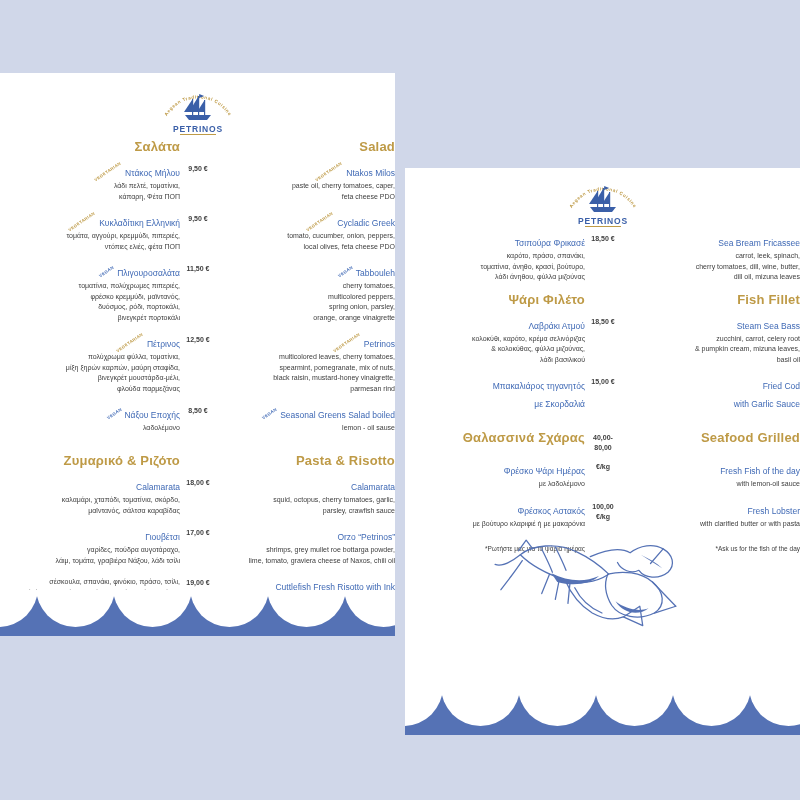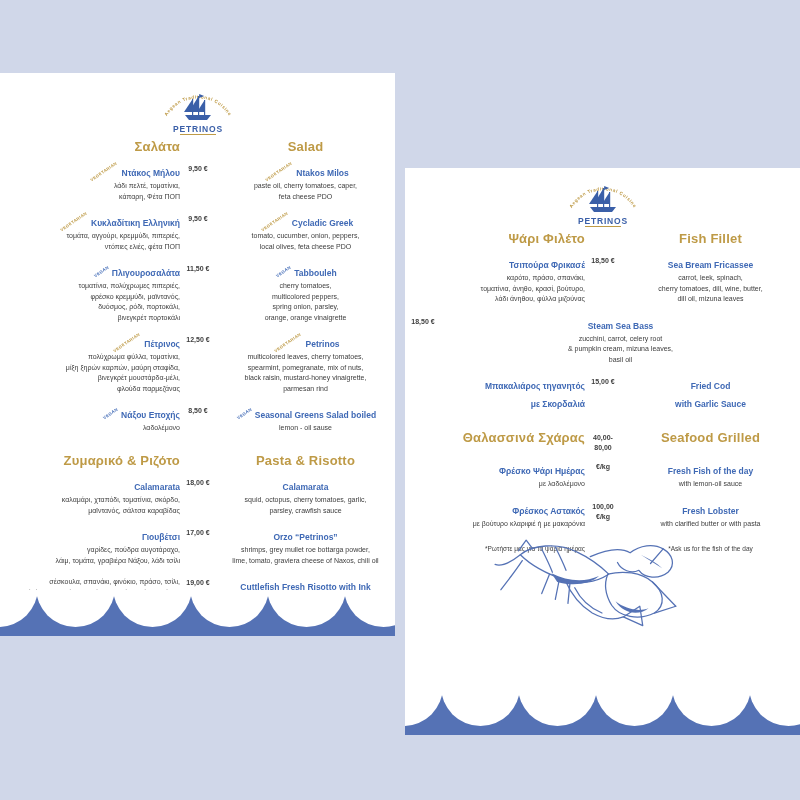--- a/index.html
+++ b/index.html
@@ -11,28 +11,28 @@
        font-family:"Liberation Sans",sans-serif;}
   .page{position:absolute;background:#ffffff;width:395px;overflow:hidden;}
   .page-left{left:0;top:73px;height:563px;}
   .page-right{left:405px;top:168px;height:567px;}
   .logo{width:86px;margin:13px auto 0;display:block;}
   .page-right .logo{margin-top:10px;}
   .menu{width:100%;}
   .row{display:flex;align-items:flex-start;}
   .col-gr{width:180px;text-align:right;flex:0 0 180px;}
   .col-pr{width:36px;flex:0 0 36px;text-align:center;}
-  .col-en{flex:1 1 auto;text-align:center;min-width:0;}
+  .col-en{flex:1 1 auto;text-align:right;min-width:0;}
   .menu-section{margin-bottom:2px;}
   .menu-section + .menu-section{margin-top:20px;}
   .header-row{margin-bottom:8px;}
   .sec-title{font-size:13px;font-weight:bold;color:var(--gold);letter-spacing:.2px;line-height:1.1;}
   .sec-price{font-size:7px;font-weight:bold;color:var(--ink);white-space:pre-line;line-height:1.35;padding-top:2px;}
   .item-row{margin-bottom:10px;}
-  .item-name{font-size:8.5px;font-weight:bold;color:var(--blue);white-space:pre-line;line-height:1.35;}
+  .item-name{font-size:8.5px;font-weight:normal;color:var(--blue);white-space:pre-line;line-height:1.35;}
   .price{font-size:7px;font-weight:bold;color:var(--ink);white-space:pre-line;line-height:1.5;padding-top:2px;}
   .desc{font-size:7px;color:var(--ink);line-height:1.5;white-space:pre-line;margin-top:1px;}
   .badge{display:inline-block;font-size:4.2px;font-weight:bold;letter-spacing:.4px;
          transform:rotate(-34deg);position:relative;top:-3px;margin:0 2px 0 1px;}
   .badge.vegetarian{color:var(--gold);}
   .badge.vegan{color:var(--blue);}
   .notes-row{margin-top:16px;}
   .note{font-size:6.5px;color:var(--ink);}
   .wave{position:absolute;bottom:0;left:0;display:block;}
   .lobster{position:absolute;left:88px;top:344px;}
@@ -218,41 +218,47 @@
       <path d="M37,14 l0,12 l-8,0 z"></path>
       <path d="M43,11 l0,15 l-9,0 z"></path>
       <path d="M49,15 l0,11 l-7,0 z"></path>
       <path d="M44.2,8 l5,2 l-5,2 z"></path>
     </g>
     <text x="43" y="46" text-anchor="middle" class="logo-name">PETRINOS</text>
     <rect x="25" y="48" width="36" height="1" fill="#be9a46"></rect>
   </svg>
   <div class="menu" id="right-menu">
       <div class="menu-section">
+        <div class="row item-row">
+          <div class="col-gr">
+            <div class="name-line"><span class="item-name">Τσιπούρα Φρικασέ</span></div>
+            <div class="desc">καρότο, πράσο, σπανάκι,
+τοματίνια, άνηθο, κρασί, βούτυρο,
+λάδι άνηθου, φύλλα μιζούνας</div>
+          </div>
+          <div class="col-pr price">18,50 €</div>
+          <div class="col-en">
+            <div class="name-line"><span class="item-name">Sea Bream Fricassee</span></div>
+            <div class="desc">carrot, leek, spinach,
+cherry tomatoes, dill, wine, butter,
+dill oil, mizuna leaves</div>
+          </div>
+        </div>
         <div class="row header-row">
           <div class="col-gr sec-title">Ψάρι Φιλέτο</div>
           <div class="col-pr sec-price"></div>
           <div class="col-en sec-title">Fish Fillet</div>
         </div>
         <div class="row item-row">
           <div class="col-gr">
-            <div class="name-line"><span class="item-name">Τσιπούρα Φρικασέ</span></div>
-            <div class="desc">καρότο, πράσο, σπανάκι,
-τοματίνια, άνηθο, κρασί, βούτυρο,
-λάδι άνηθου, φύλλα μιζούνας</div>
-          </div>
-          <div class="col-pr price">18,50 €</div>
-          <div class="col-en">
-            <div class="name-line"><span class="item-name">Sea Bream Fricassee</span></div>
-            <div class="desc">carrot, leek, spinach,
-cherry tomatoes, dill, wine, butter,
-dill oil, mizuna leaves</div>
-          </div>
-        </div>
-        <div class="row item-row">
+            <div class="name-line"><span class="item-name">Λαβράκι Ατμού</span></div>
+            <div class="desc">κολοκύθι, καρότο, κρέμα σελινόριζας
+&amp; κολοκύθας, φύλλα μιζούνας,
+λάδι βασιλικού</div>
+          </div>
           <div class="col-pr price">18,50 €</div>
           <div class="col-en">
             <div class="name-line"><span class="item-name">Steam Sea Bass</span></div>
             <div class="desc">zucchini, carrot, celery root
 &amp; pumpkin cream, mizuna leaves,
 basil oil</div>
           </div>
         </div>
         <div class="row item-row">
           <div class="col-gr">

